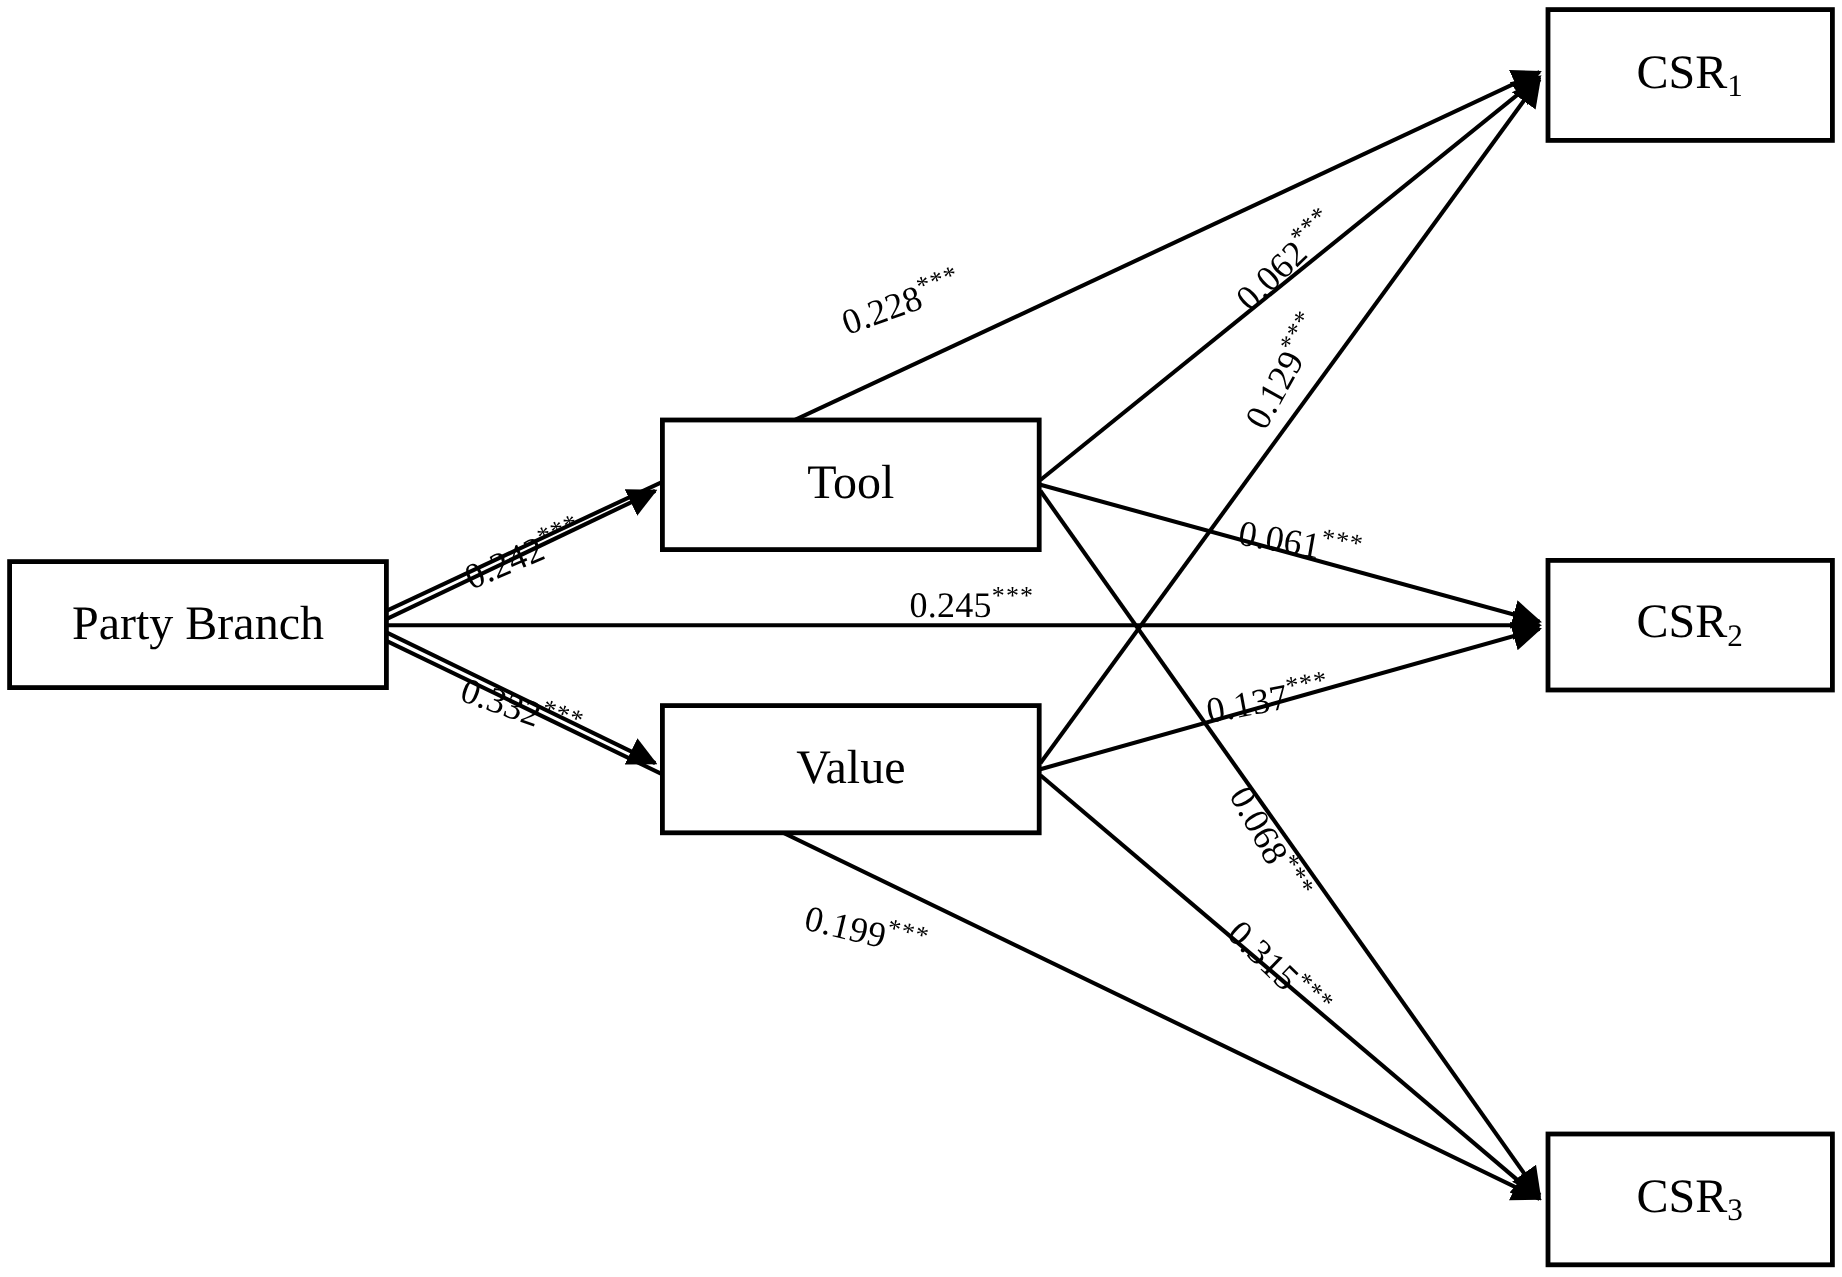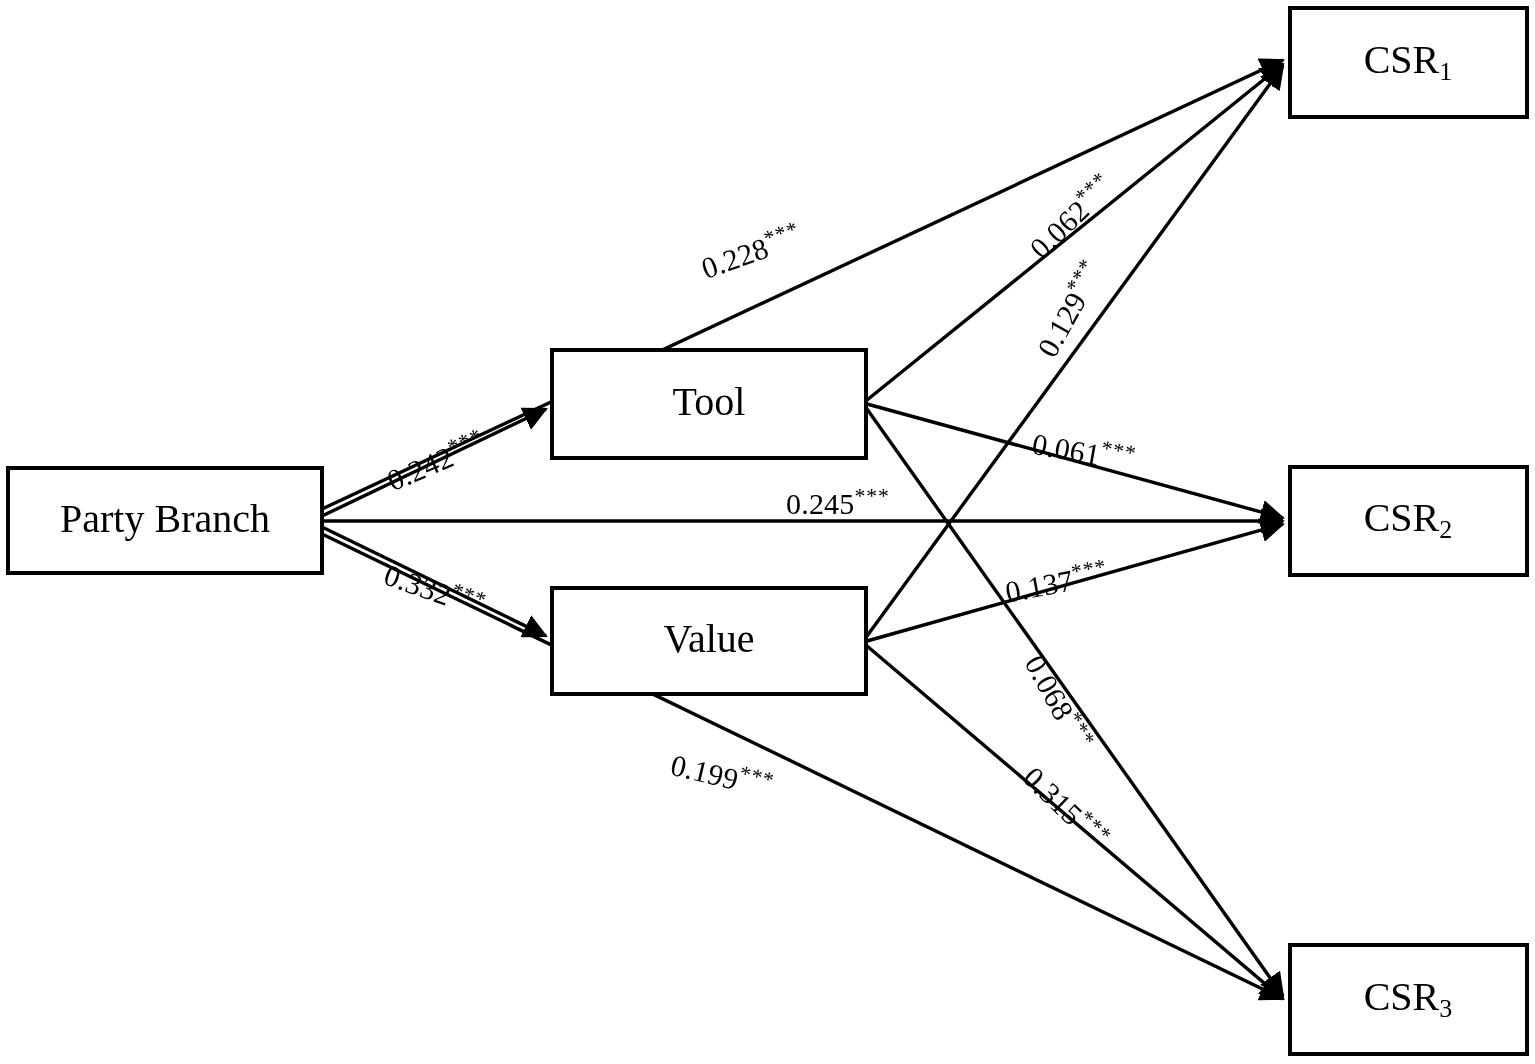--- a/index.html
+++ b/index.html
@@ -122,21 +122,21 @@
       </text>
     </g>
   </svg>
 
   <div class="edge-label" style="left: 696px; top: 251px; transform: rotate(-19.5deg);">
     <span>0.228</span><sup>***</sup>
   </div>
   <div class="edge-label" style="left: 381px; top: 464px; transform: rotate(-23deg);">
     <span>0.242</span><sup>***</sup>
   </div>
-  <div class="edge-label" style="left: 786px; top: 484px; transform: rotate(0deg);">
+  <div class="edge-label" style="left: 758px; top: 484px; transform: rotate(0deg);">
     <span>0.245</span><sup>***</sup>
   </div>
   <div class="edge-label" style="left: 392px; top: 555px; transform: rotate(19.5deg);">
     <span>0.332</span><sup>***</sup>
   </div>
   <div class="edge-label" style="left: 676px; top: 745px; transform: rotate(13.5deg);">
     <span>0.199</span><sup>***</sup>
   </div>
   <div class="edge-label" style="left: 1021px; top: 239px; transform: rotate(-44deg);">
     <span>0.062</span><sup>***</sup>

